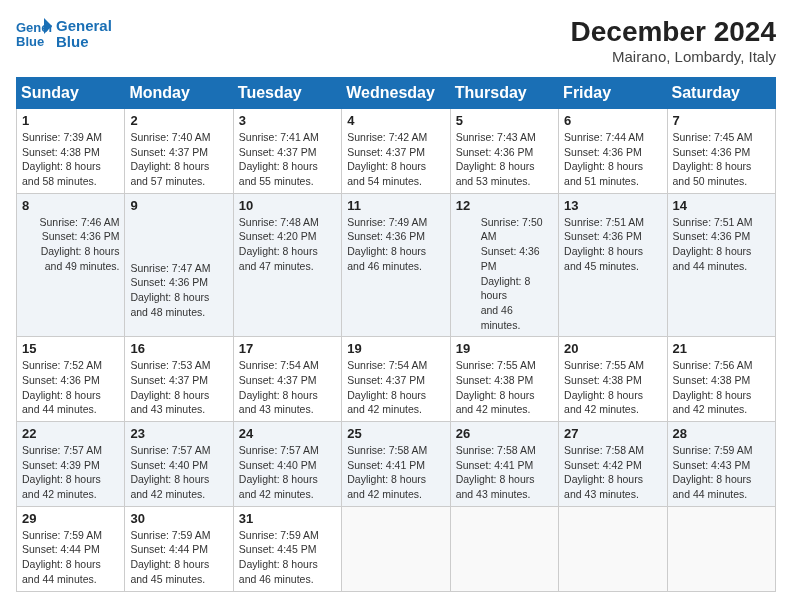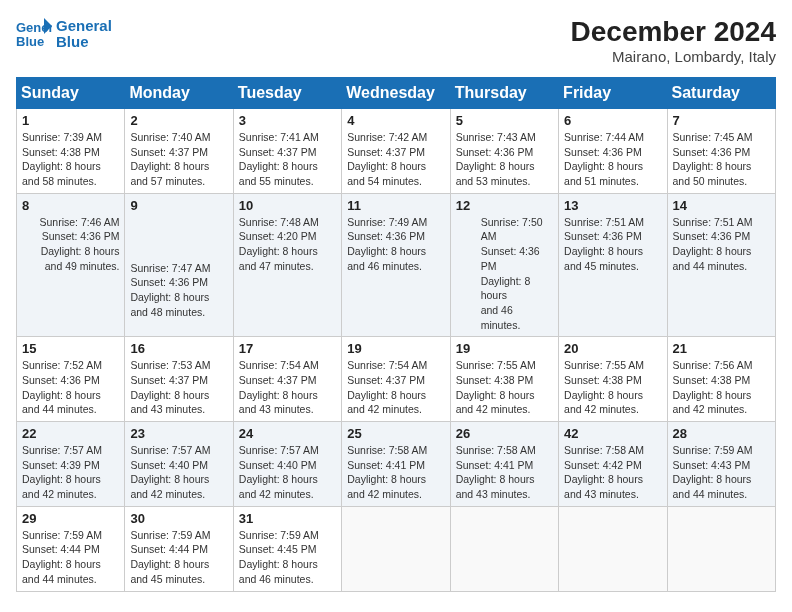--- a/index.html
+++ b/index.html
@@ -297,21 +297,21 @@
 and 42 minutes.</div>
         </td>
         <td>
           <span class="day-num">26</span>
           <div class="day-info" style="white-space: pre-line;">Sunrise: 7:58 AM
 Sunset: 4:41 PM
 Daylight: 8 hours
 and 43 minutes.</div>
         </td>
         <td>
-          <span class="day-num">42</span>
+          <span class="day-num">27</span>
           <div class="day-info" style="white-space: pre-line;">Sunrise: 7:58 AM
 Sunset: 4:42 PM
 Daylight: 8 hours
 and 43 minutes.</div>
         </td>
         <td>
           <span class="day-num">28</span>
           <div class="day-info" style="white-space: pre-line;">Sunrise: 7:59 AM
 Sunset: 4:43 PM
 Daylight: 8 hours

